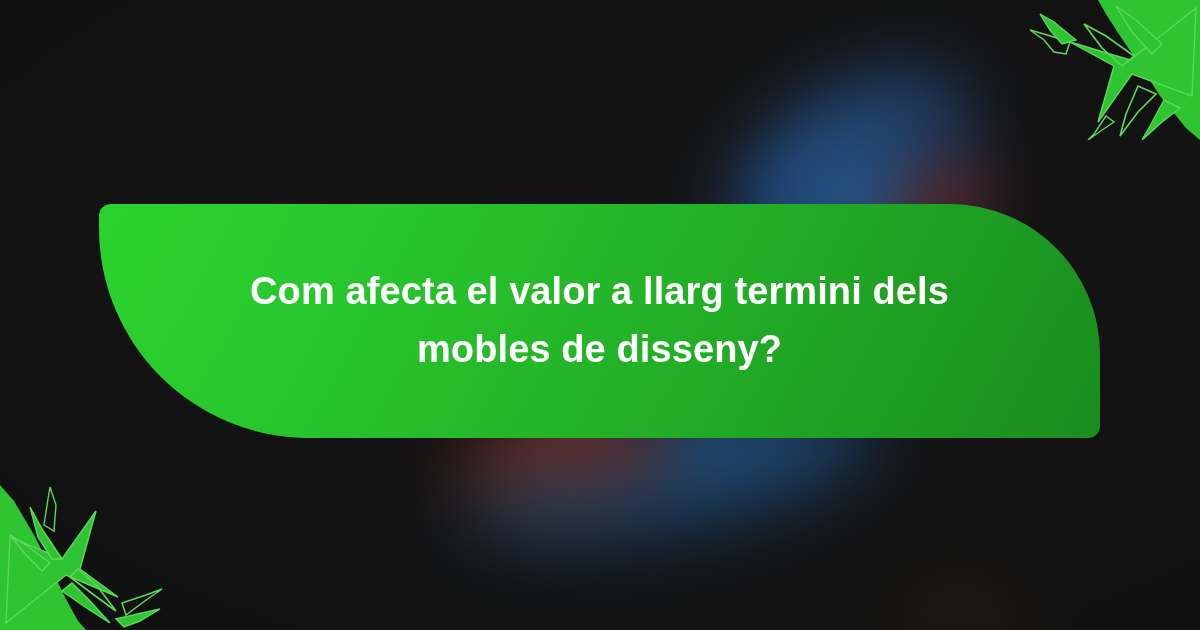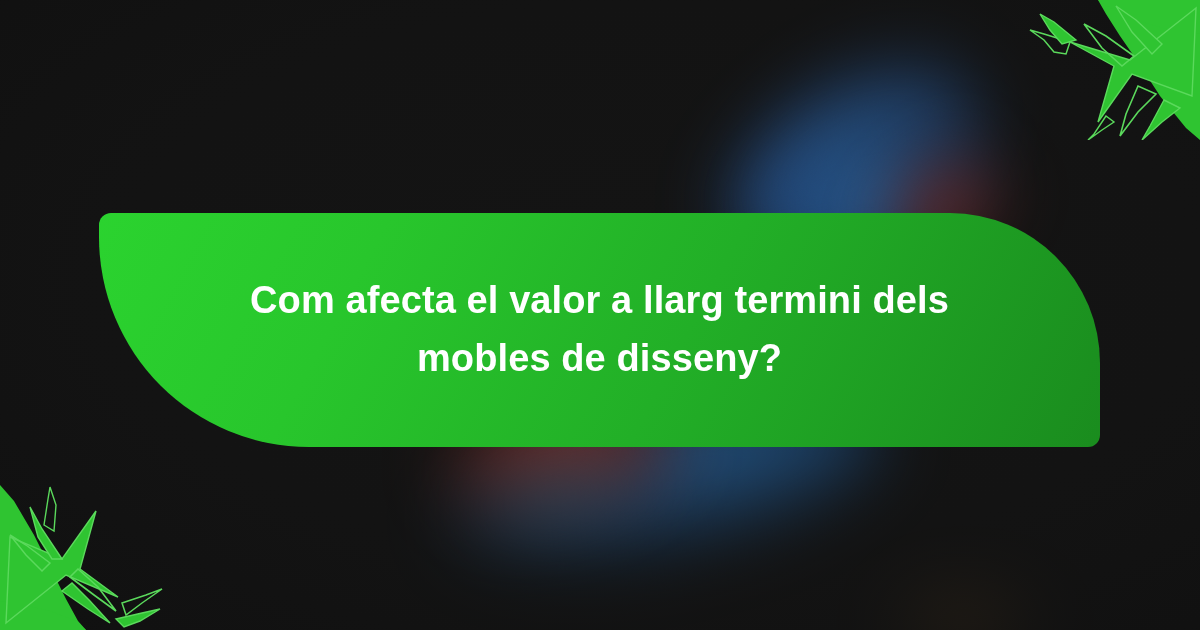--- a/index.html
+++ b/index.html
@@ -80,21 +80,21 @@
     position: absolute;
     pointer-events: none;
   }
   .ornament-tr { right: 0; top: 0; width: 190px; height: 140px; }
   .ornament-bl { left: 0; bottom: 0; width: 190px; height: 145px; }
 
   
   .banner {
     position: absolute;
     left: 99px;
-    top: 213px;
+    top: 204px;
     width: 1001px;
     height: 234px;
     background: linear-gradient(118deg, #2BD32F 0%, #28C62C 26%, #22AF27 58%, #1A8C1E 100%);
     border-radius: 12px 150px 12px 210px;
   }
   .banner-text {
     position: absolute;
     left: 0;
     right: 0;
     top: 50%;

